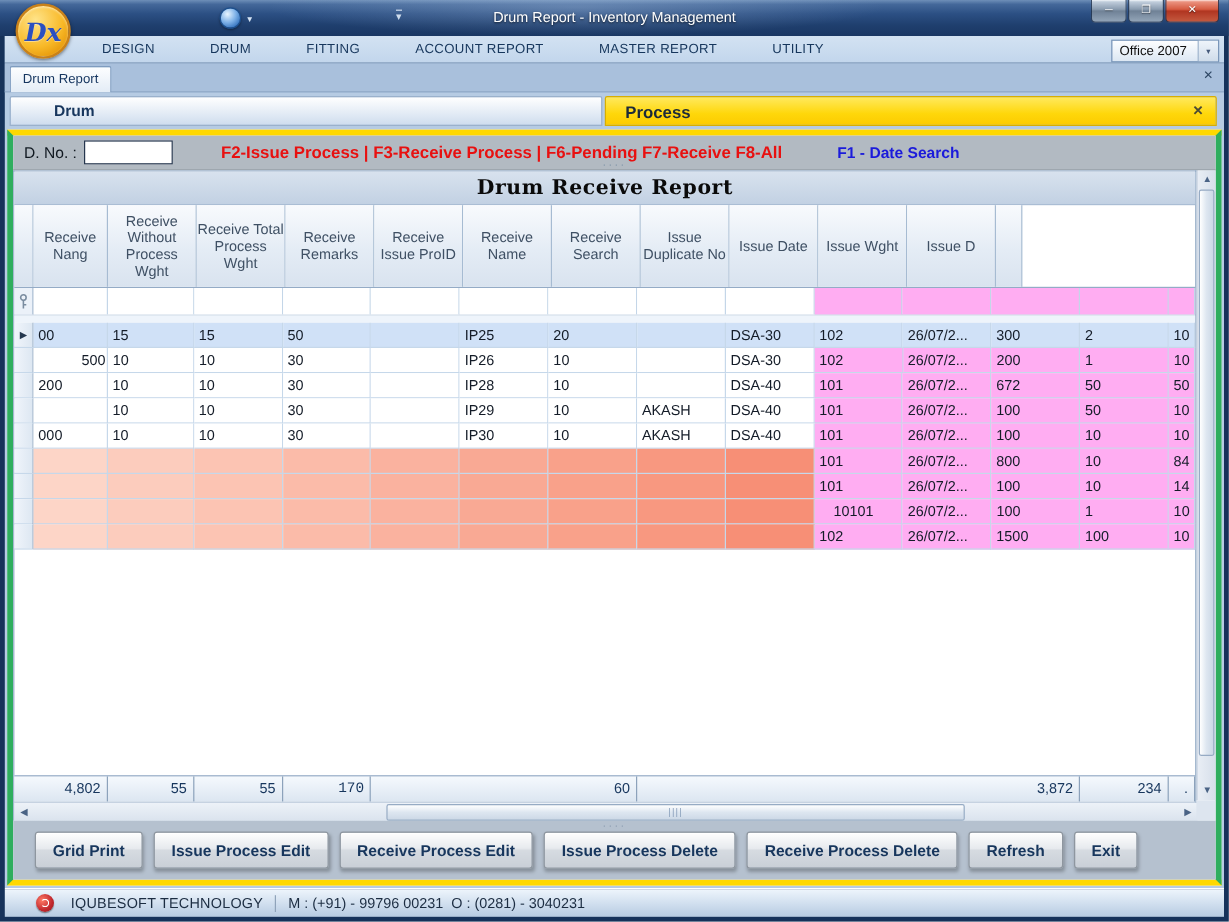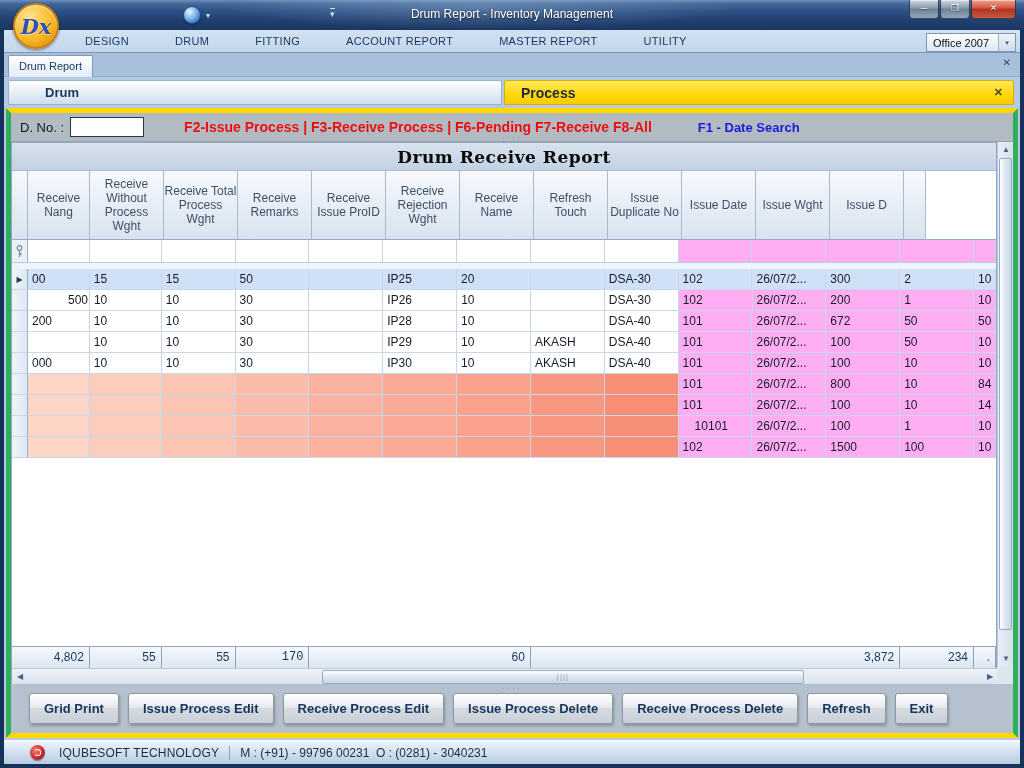--- a/index.html
+++ b/index.html
@@ -196,23 +196,22 @@
 
   <div class="grid">
     <div class="gtitle">Drum Receive Report</div>
     <div class="ghead">
         <div class="hcell" style="width: 16px;"></div>
         <div class="hcell" style="width: 62px;">Receive Nang</div>
         <div class="hcell" style="width: 74px;">Receive Without Process Wght</div>
         <div class="hcell" style="width: 74px;">Receive Total Process Wght</div>
         <div class="hcell" style="width: 74px;">Receive Remarks</div>
         <div class="hcell" style="width: 74px;">Receive Issue ProID</div>
-        <div class="hcell" style="width: 74px;">Receive Rejection Wght</div>
         <div class="hcell" style="width: 74px;">Receive Name</div>
-        <div class="hcell" style="width: 74px;">Refresh Touch</div>
+        <div class="hcell" style="width: 74px;">Receive Search</div>
         <div class="hcell" style="width: 74px;">Issue Duplicate No</div>
         <div class="hcell" style="width: 74px;">Issue Date</div>
         <div class="hcell" style="width: 74px;">Issue Wght</div>
         <div class="hcell" style="width: 74px;">Issue D</div>
         <div class="hcell" style="width: 22px;"></div>
       </div>
     <div class="gfilter">
         <div class="fcell rh" style="width: 16px;">
           <svg width="9" height="13" viewBox="0 0 9 13">
             <circle cx="4.5" cy="3" r="2.3" fill="none" stroke="#7a8ca0" stroke-width="1.3"></circle>

